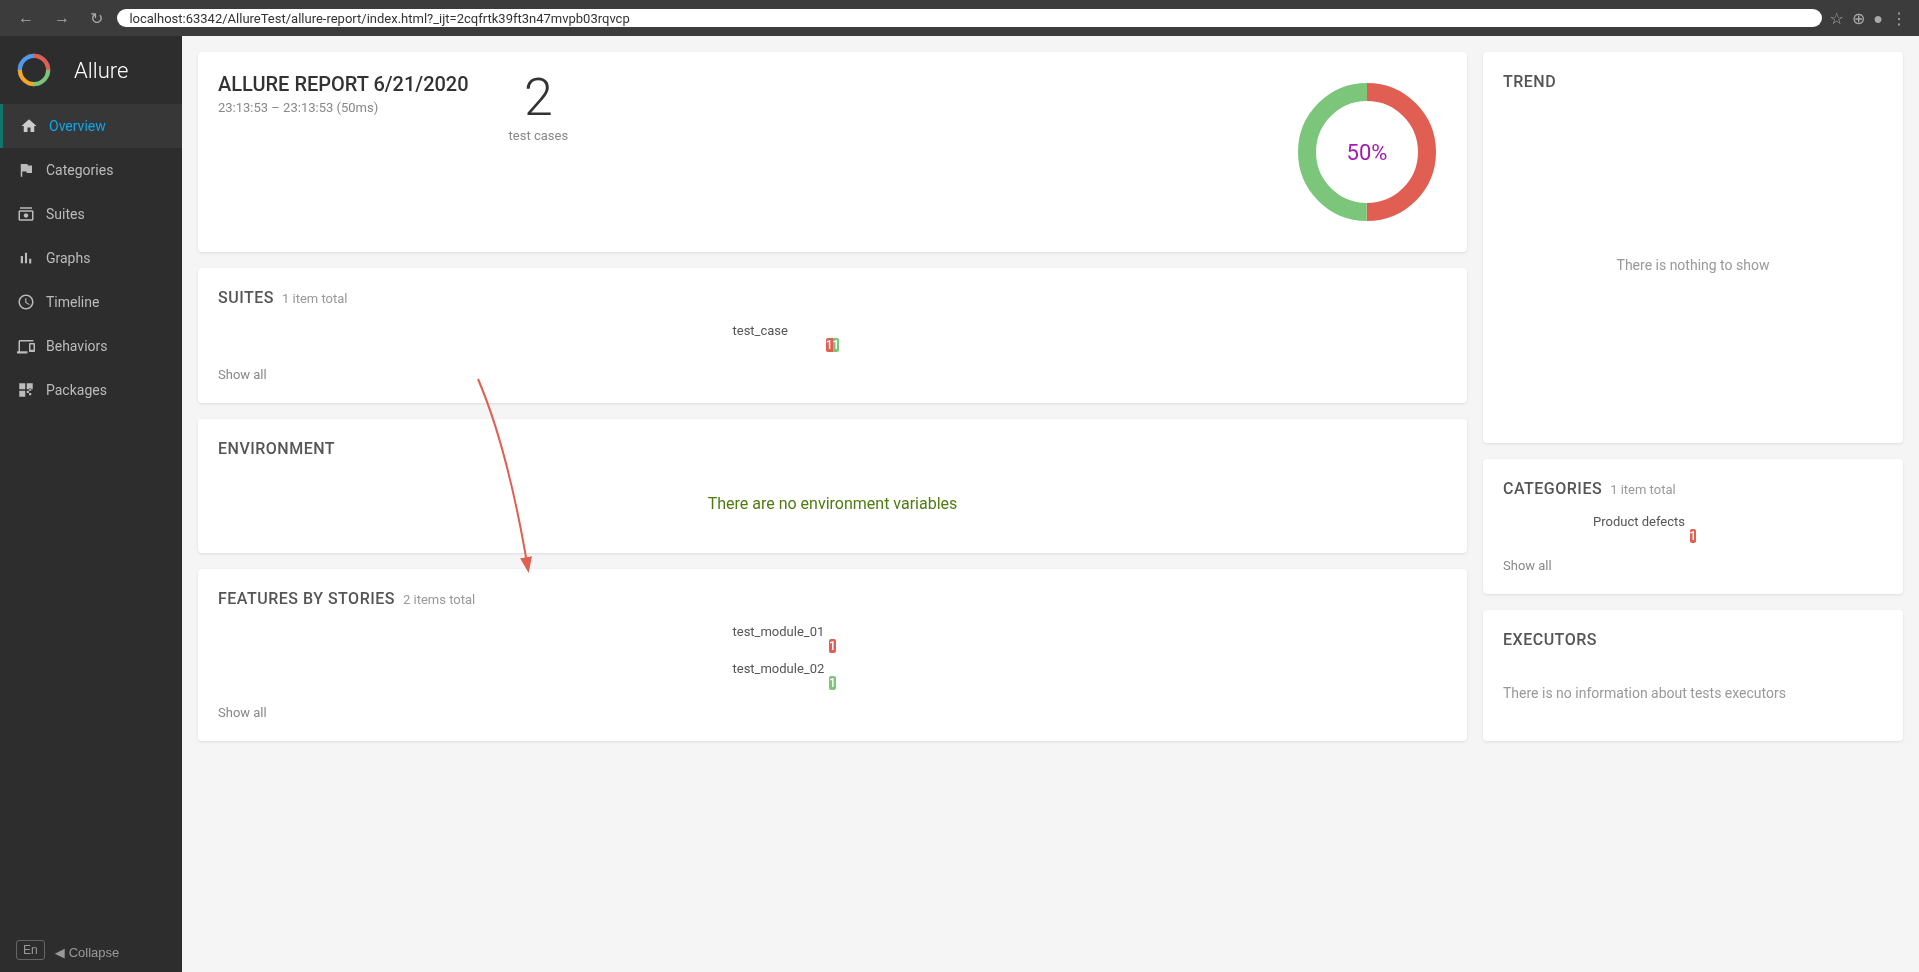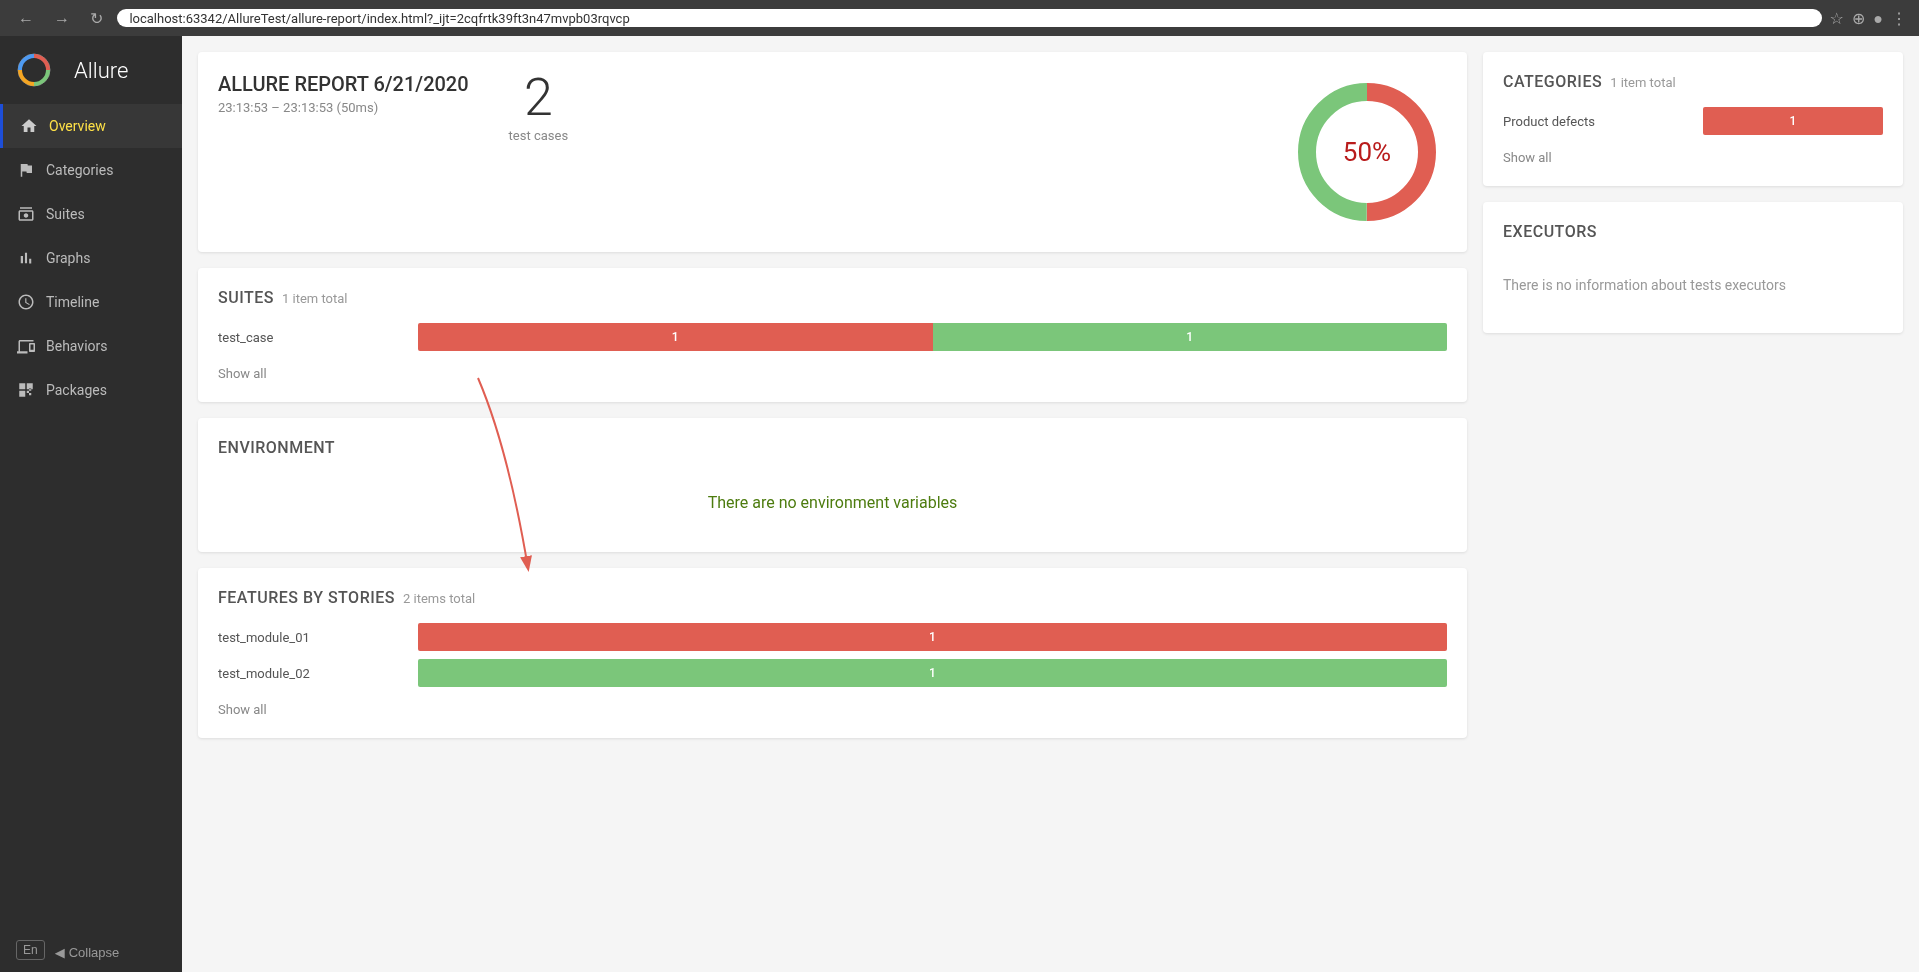--- a/index.html
+++ b/index.html
@@ -14,21 +14,21 @@
     
     .app-container { display: flex; flex: 1; overflow: hidden; }
 
     
     .sidebar { width: 182px; background: #2d2d2d; color: #ccc; display: flex; flex-direction: column; }
     .sidebar-logo { display: flex; align-items: center; gap: 22px; padding: 16px; }
     .sidebar-logo-icon { width: 36px; height: 36px; }
     .sidebar-logo-text { font-size: 22px; color: white; font-weight: 300; }
     .sidebar-nav { flex: 1; }
     .sidebar-item { display: flex; align-items: center; gap: 10px; padding: 12px 16px; cursor: pointer; color: #bbb; font-size: 14px; }
-    .sidebar-item.active { color: #fde047; border-left: 3px solid #1d4ed8; background: rgba(255,255,255,0.05); }
+    .sidebar-item.active { color: #0ea5e9; border-left: 3px solid #0f766e; background: rgba(255,255,255,0.05); }
     .sidebar-item-icon { width: 20px; height: 20px; display: inline-flex; align-items: center; justify-content: center; }
     .sidebar-footer { padding: 12px 16px; display: flex; align-items: flex-end; gap: 10px; }
     .lang-btn { border: 1px solid #666; color: #999; background: none; padding: 2px 6px; border-radius: 3px; font-size: 12px; cursor: pointer; }
     .collapse-btn { color: #999; background: none; border: none; cursor: pointer; font-size: 13px; display: flex; align-items: center; gap: 4px; }
 
     
     .main-content { flex: 1; overflow-y: auto; padding: 16px; display: grid; grid-template-columns: 1fr 420px; gap: 16px; align-content: start; }
 
     
     .card { background: white; border-radius: 4px; padding: 20px; box-shadow: 0 1px 3px rgba(0,0,0,0.1); }
@@ -38,29 +38,29 @@
     .report-title-area { }
     .report-title { font-size: 20px; font-weight: 500; color: #333; }
     .report-subtitle { font-size: 13px; color: #888; margin-top: 4px; }
     .test-count-area { text-align: center; }
     .test-count-number { font-size: 52px; font-weight: 300; color: #333; line-height: 1; }
     .test-count-label { font-size: 13px; color: #888; margin-top: 4px; }
     .donut-area { margin-left: auto; }
 
     
     .donut-container { position: relative; width: 160px; height: 160px; }
-    .donut-label { position: absolute; top: 50%; left: 50%; transform: translate(-50%, -50%); font-size: 26px; font-weight: 400; color: #b91c1c; }
+    .donut-label { position: absolute; top: 50%; left: 50%; transform: translate(-50%, -50%); font-size: 22px; font-weight: 400; color: #a21caf; }
 
     
     .section-header { display: flex; align-items: baseline; gap: 8px; margin-bottom: 16px; }
     .section-title { font-size: 16px; font-weight: 500; color: #555; letter-spacing: 0.5px; }
     .section-count { font-size: 13px; color: #999; }
 
     
-    .bar-row { display: flex; align-items: center; margin-bottom: 8px; }
+    .bar-row { display: flex; align-items: center; margin-bottom: 8px; flex-direction: column; }
     .bar-row-label { width: 200px; font-size: 13px; color: #555; flex-shrink: 0; }
     .bar-track { flex: 1; display: flex; height: 28px; border-radius: 2px; overflow: hidden; }
     .bar-segment { display: flex; align-items: center; justify-content: center; color: white; font-size: 12px; font-weight: 500; }
     .bar-red { background: #e05e52; }
     .bar-green { background: #7bc67a; }
 
     .show-all { text-align: left; margin-top: 12px; }
     .show-all a { color: #888; font-size: 13px; text-decoration: none; cursor: pointer; }
 
     
@@ -274,20 +274,28 @@
         </div>
         <div class="show-all">
           <a>Show all</a>
         </div>
       </div>
 
     </div>
 
     <div class="right-column">
 
+      <div class="trend-card" style="flex: 1; min-height: 300px; display: flex; flex-direction: column;">
+        <div class="section-header">
+          <span class="section-title">TREND</span>
+        </div>
+        <div style="flex:1; display:flex; align-items:center; justify-content:center;">
+          <div class="trend-empty">There is nothing to show</div>
+        </div>
+      </div>
 
       <div class="categories-card">
         <div class="section-header">
           <span class="section-title">CATEGORIES</span>
           <span class="section-count">1 item total</span>
         </div>
         <div class="bar-row">
           <div class="bar-row-label">Product defects</div>
           <div class="bar-track">
             <div class="bar-segment bar-red" style="width:100%">1</div>

